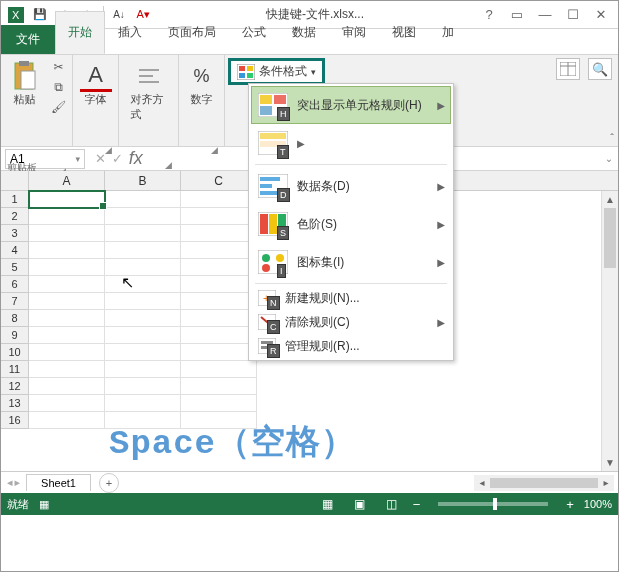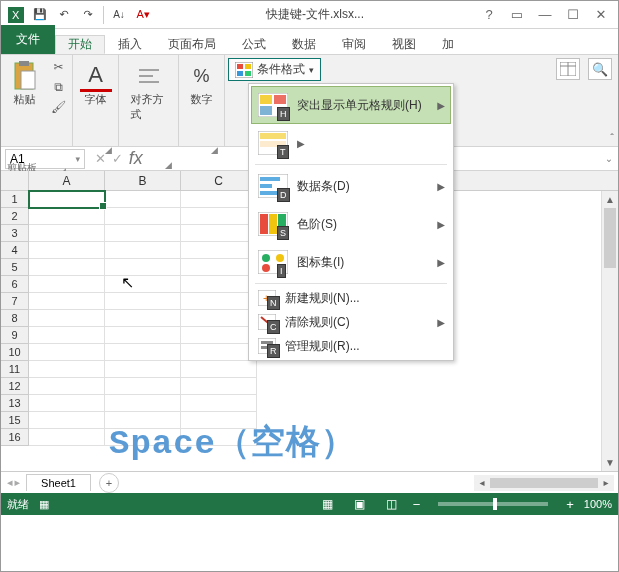--- a/index.html
+++ b/index.html
@@ -10,38 +10,38 @@
 .qat { display: flex; align-items: center; gap: 2px; }
 .qat-item { width: 22px; height: 22px; display: flex; align-items: center; justify-content: center; color: #444; cursor: pointer; }
 .qat-sep { width: 1px; height: 18px; background: #ccc; margin: 0 2px; }
 .title-text { flex: 1; text-align: center; color: #444; font-size: 12px; white-space: nowrap; overflow: hidden; }
 .win-controls { display: flex; gap: 2px; }
 .win-btn { width: 26px; height: 22px; display: flex; align-items: center; justify-content: center; color: #666; cursor: pointer; font-size: 13px; }
 .win-btn.close { color: #666; }
 
 
 .ribbon-tabs { height: 26px; background: #fff; display: flex; align-items: flex-end; border-bottom: 1px solid #d4d4d4; }
-.tab { padding: 0 12px; font-size: 12px; color: #444; cursor: pointer; border: 1px solid transparent; }
+.tab { padding: 12px 12px; font-size: 12px; color: #444; cursor: pointer; border: 1px solid transparent; }
 .tab.file { background: #217346; color: #fff; padding: 5px 14px; text-align: center; }
 .tab.active { color: #217346; border: 1px solid #d4d4d4; border-bottom: 1px solid #f1f1f1; background: #f1f1f1; }
 
 
 .ribbon { height: 92px; background: #f1f1f1; border-bottom: 1px solid #d4d4d4; display: flex; position: relative; }
 .ribbon-group { border-right: 1px solid #d4d4d4; padding: 3px 6px 1px; display: flex; flex-direction: column; align-items: center; }
 .group-body { flex: 1; display: flex; align-items: flex-start; gap: 4px; }
 .group-label { font-size: 10px; color: #666; text-align: left; padding: 1px 0; width: 100%; position: relative; margin-top: 44px; }
 .group-label .launcher { position: absolute; right: 0; bottom: 0; font-size: 9px; color: #888; }
 .big-btn { display: flex; flex-direction: column; align-items: center; width: 40px; padding: 2px; cursor: pointer; font-size: 11px; color: #444; }
 .big-btn .icon-box { width: 32px; height: 32px; display: flex; align-items: center; justify-content: center; font-size: 20px; }
 .mini-col { display: flex; flex-direction: column; gap: 2px; }
 .mini-btn { width: 20px; height: 18px; display: flex; align-items: center; justify-content: center; font-size: 12px; color: #555; cursor: pointer; }
 
 
 .cf-wrap { padding: 3px; }
-.cf-btn { display: flex; align-items: center; gap: 4px; padding: 2px 6px; border: 1px solid #0f766e; background: #fdfdfd; cursor: pointer; font-size: 12px; color: #444; }
+.cf-btn { display: flex; align-items: center; gap: 4px; padding: 2px 6px; border: 3px solid #0f766e; background: #fdfdfd; cursor: pointer; font-size: 12px; color: #444; }
 .cf-menu { position: absolute; top: 28px; left: 247px; width: 206px; background: #fff; border: 1px solid #c6c6c6; box-shadow: 2px 2px 4px rgba(0,0,0,0.2); z-index: 100; padding: 2px; }
 .cf-item { display: flex; align-items: center; padding: 6px 6px; cursor: pointer; font-size: 12px; color: #333; gap: 8px; position: relative; }
 .cf-item.hl { background: #c5e0b4; border: 1px solid #92b66f; padding: 5px; }
 .cf-icon { width: 32px; height: 26px; display: flex; align-items: center; justify-content: center; position: relative; }
 .cf-key { position: absolute; bottom: -3px; left: 20px; background: #595959; color: #fff; font-size: 9px; padding: 0 2px; line-height: 12px; border: 1px solid #333; }
 .cf-label { flex: 1; }
 .cf-arrow { font-size: 10px; color: #666; }
 .cf-sep { height: 1px; background: #e1e1e1; margin: 2px 4px; }
 
 
@@ -428,26 +428,20 @@
         <div class="cell"></div>
         <div class="cell"></div>
       </div>
       <div class="row">
         <div class="row-h">13</div>
         <div class="cell"></div>
         <div class="cell"></div>
         <div class="cell"></div>
       </div>
       <div class="row">
-        <div class="row-h">15</div>
-        <div class="cell"></div>
-        <div class="cell"></div>
-        <div class="cell"></div>
-      </div>
-      <div class="row">
         <div class="row-h">16</div>
         <div class="cell"></div>
         <div class="cell"></div>
         <div class="cell"></div>
       </div>
     </div>
   <div class="vscroll">
     <div class="up">▲</div>
     <div class="thumb"></div>
     <div class="down" style="position:absolute;bottom:0;left:0;right:0;">▼</div>

